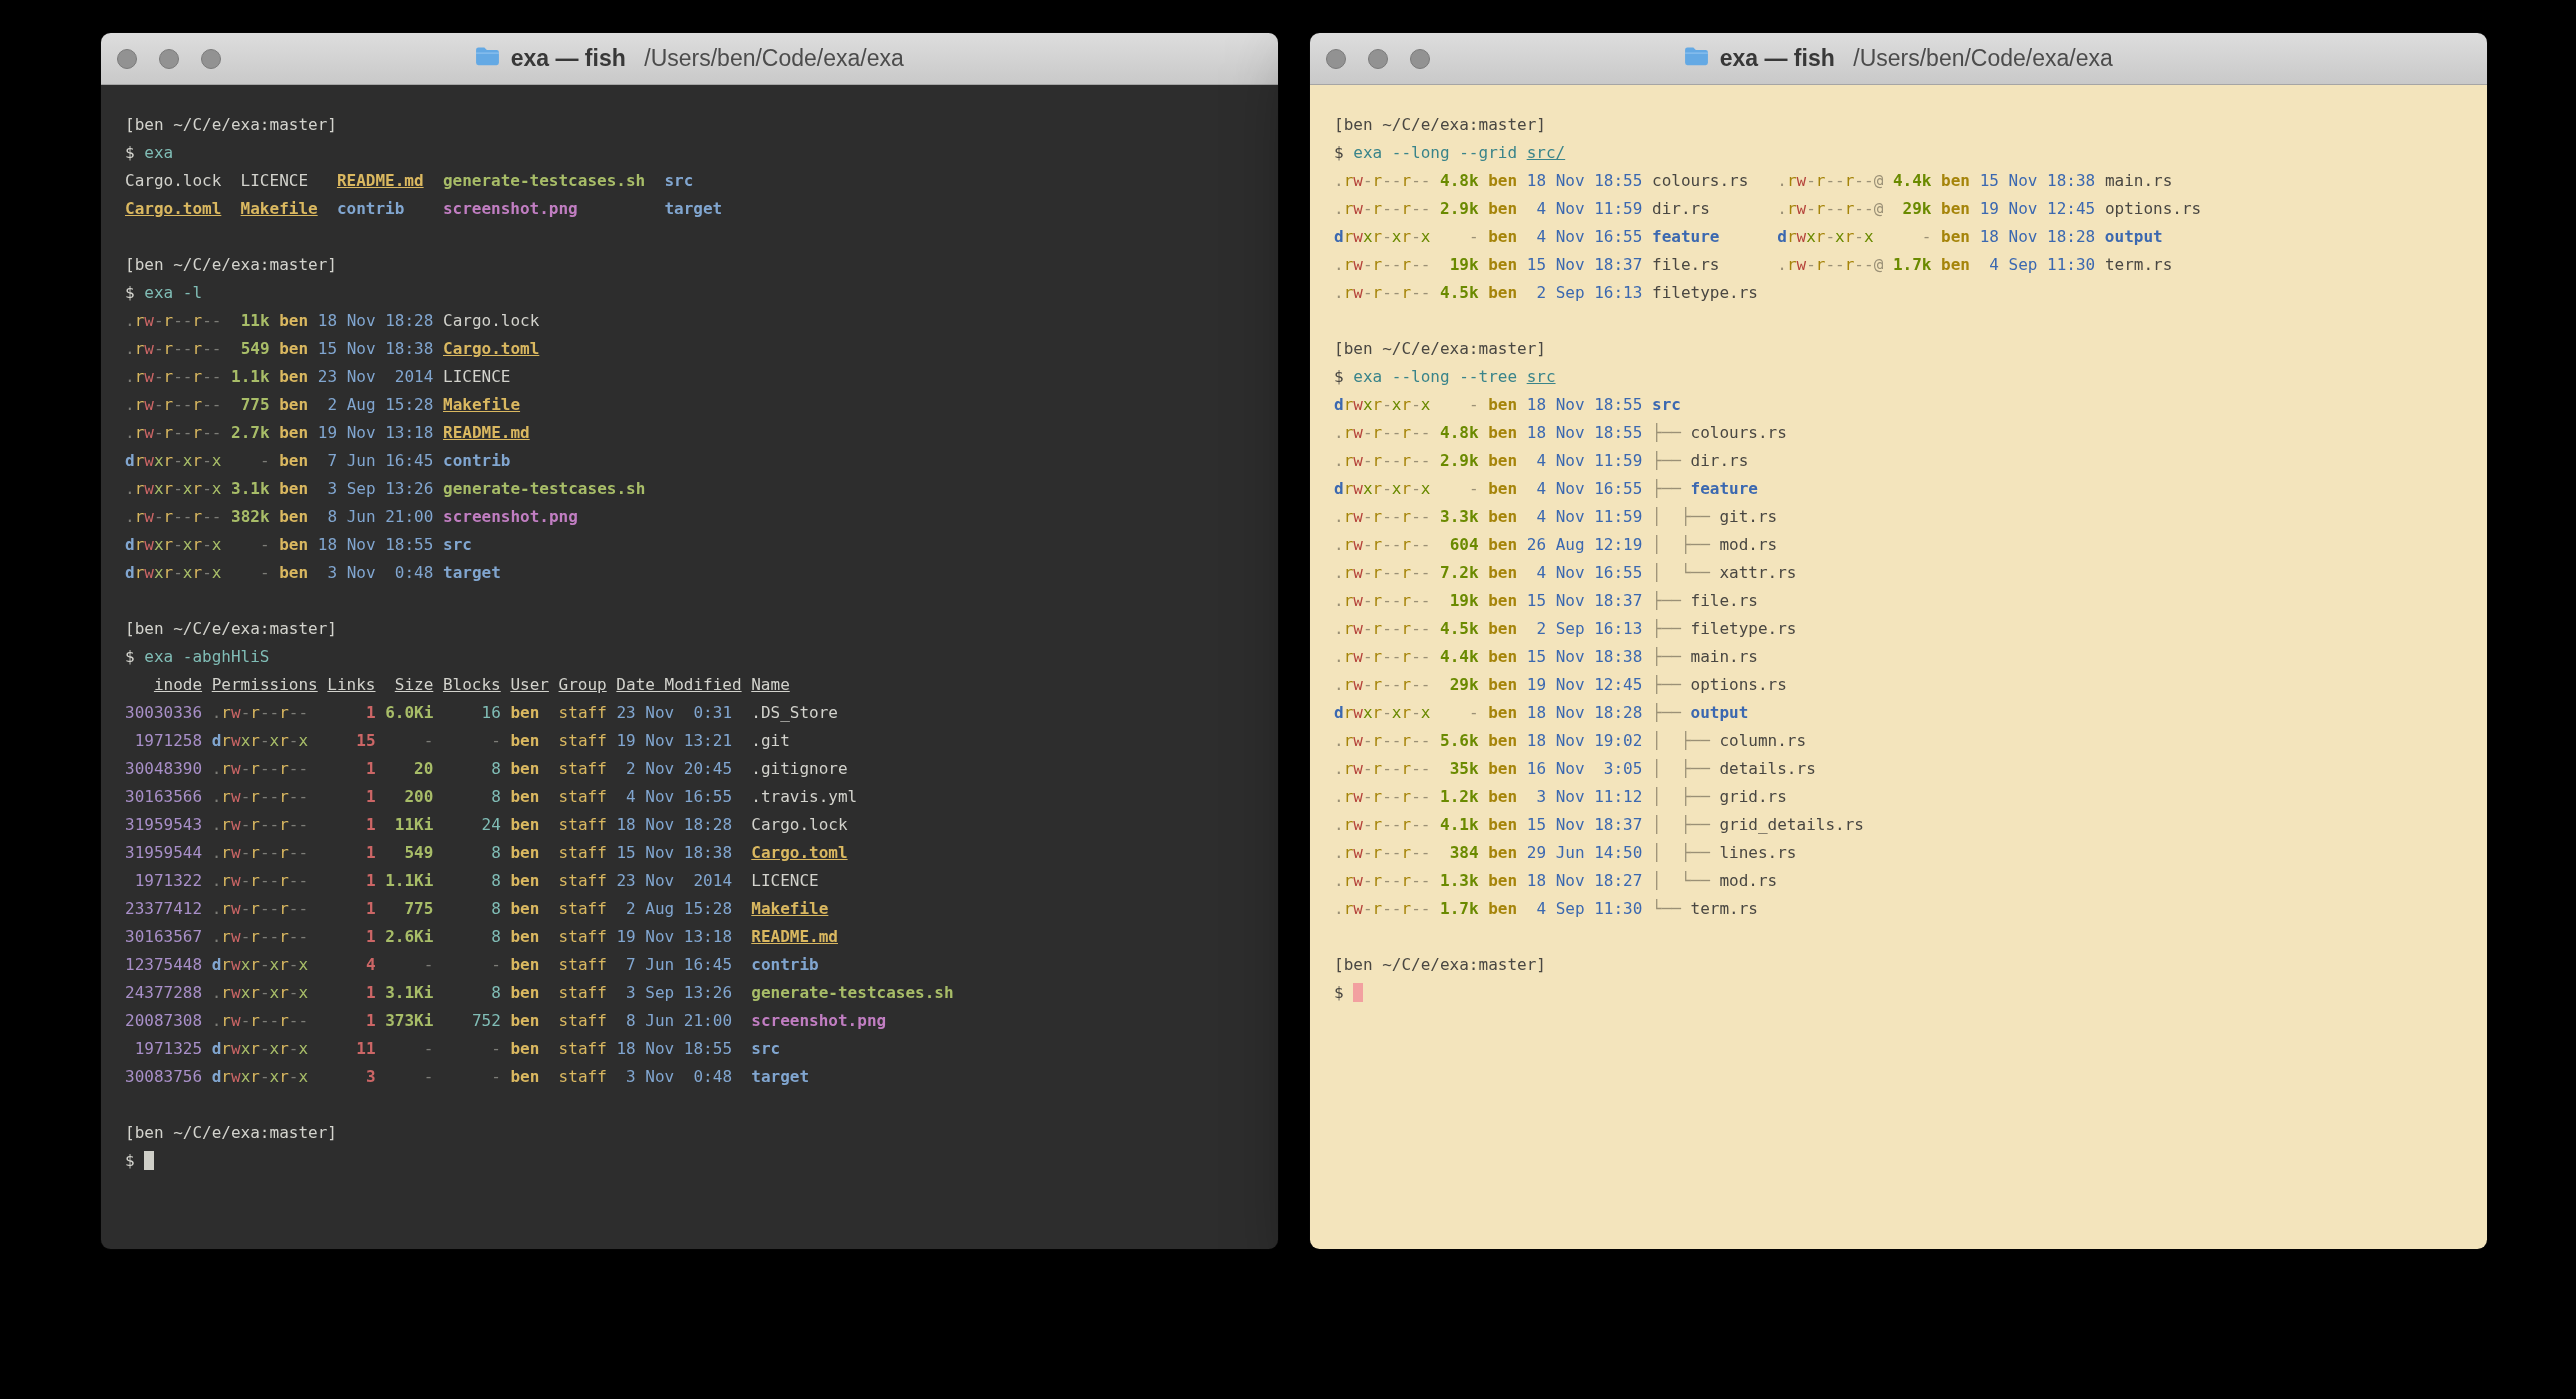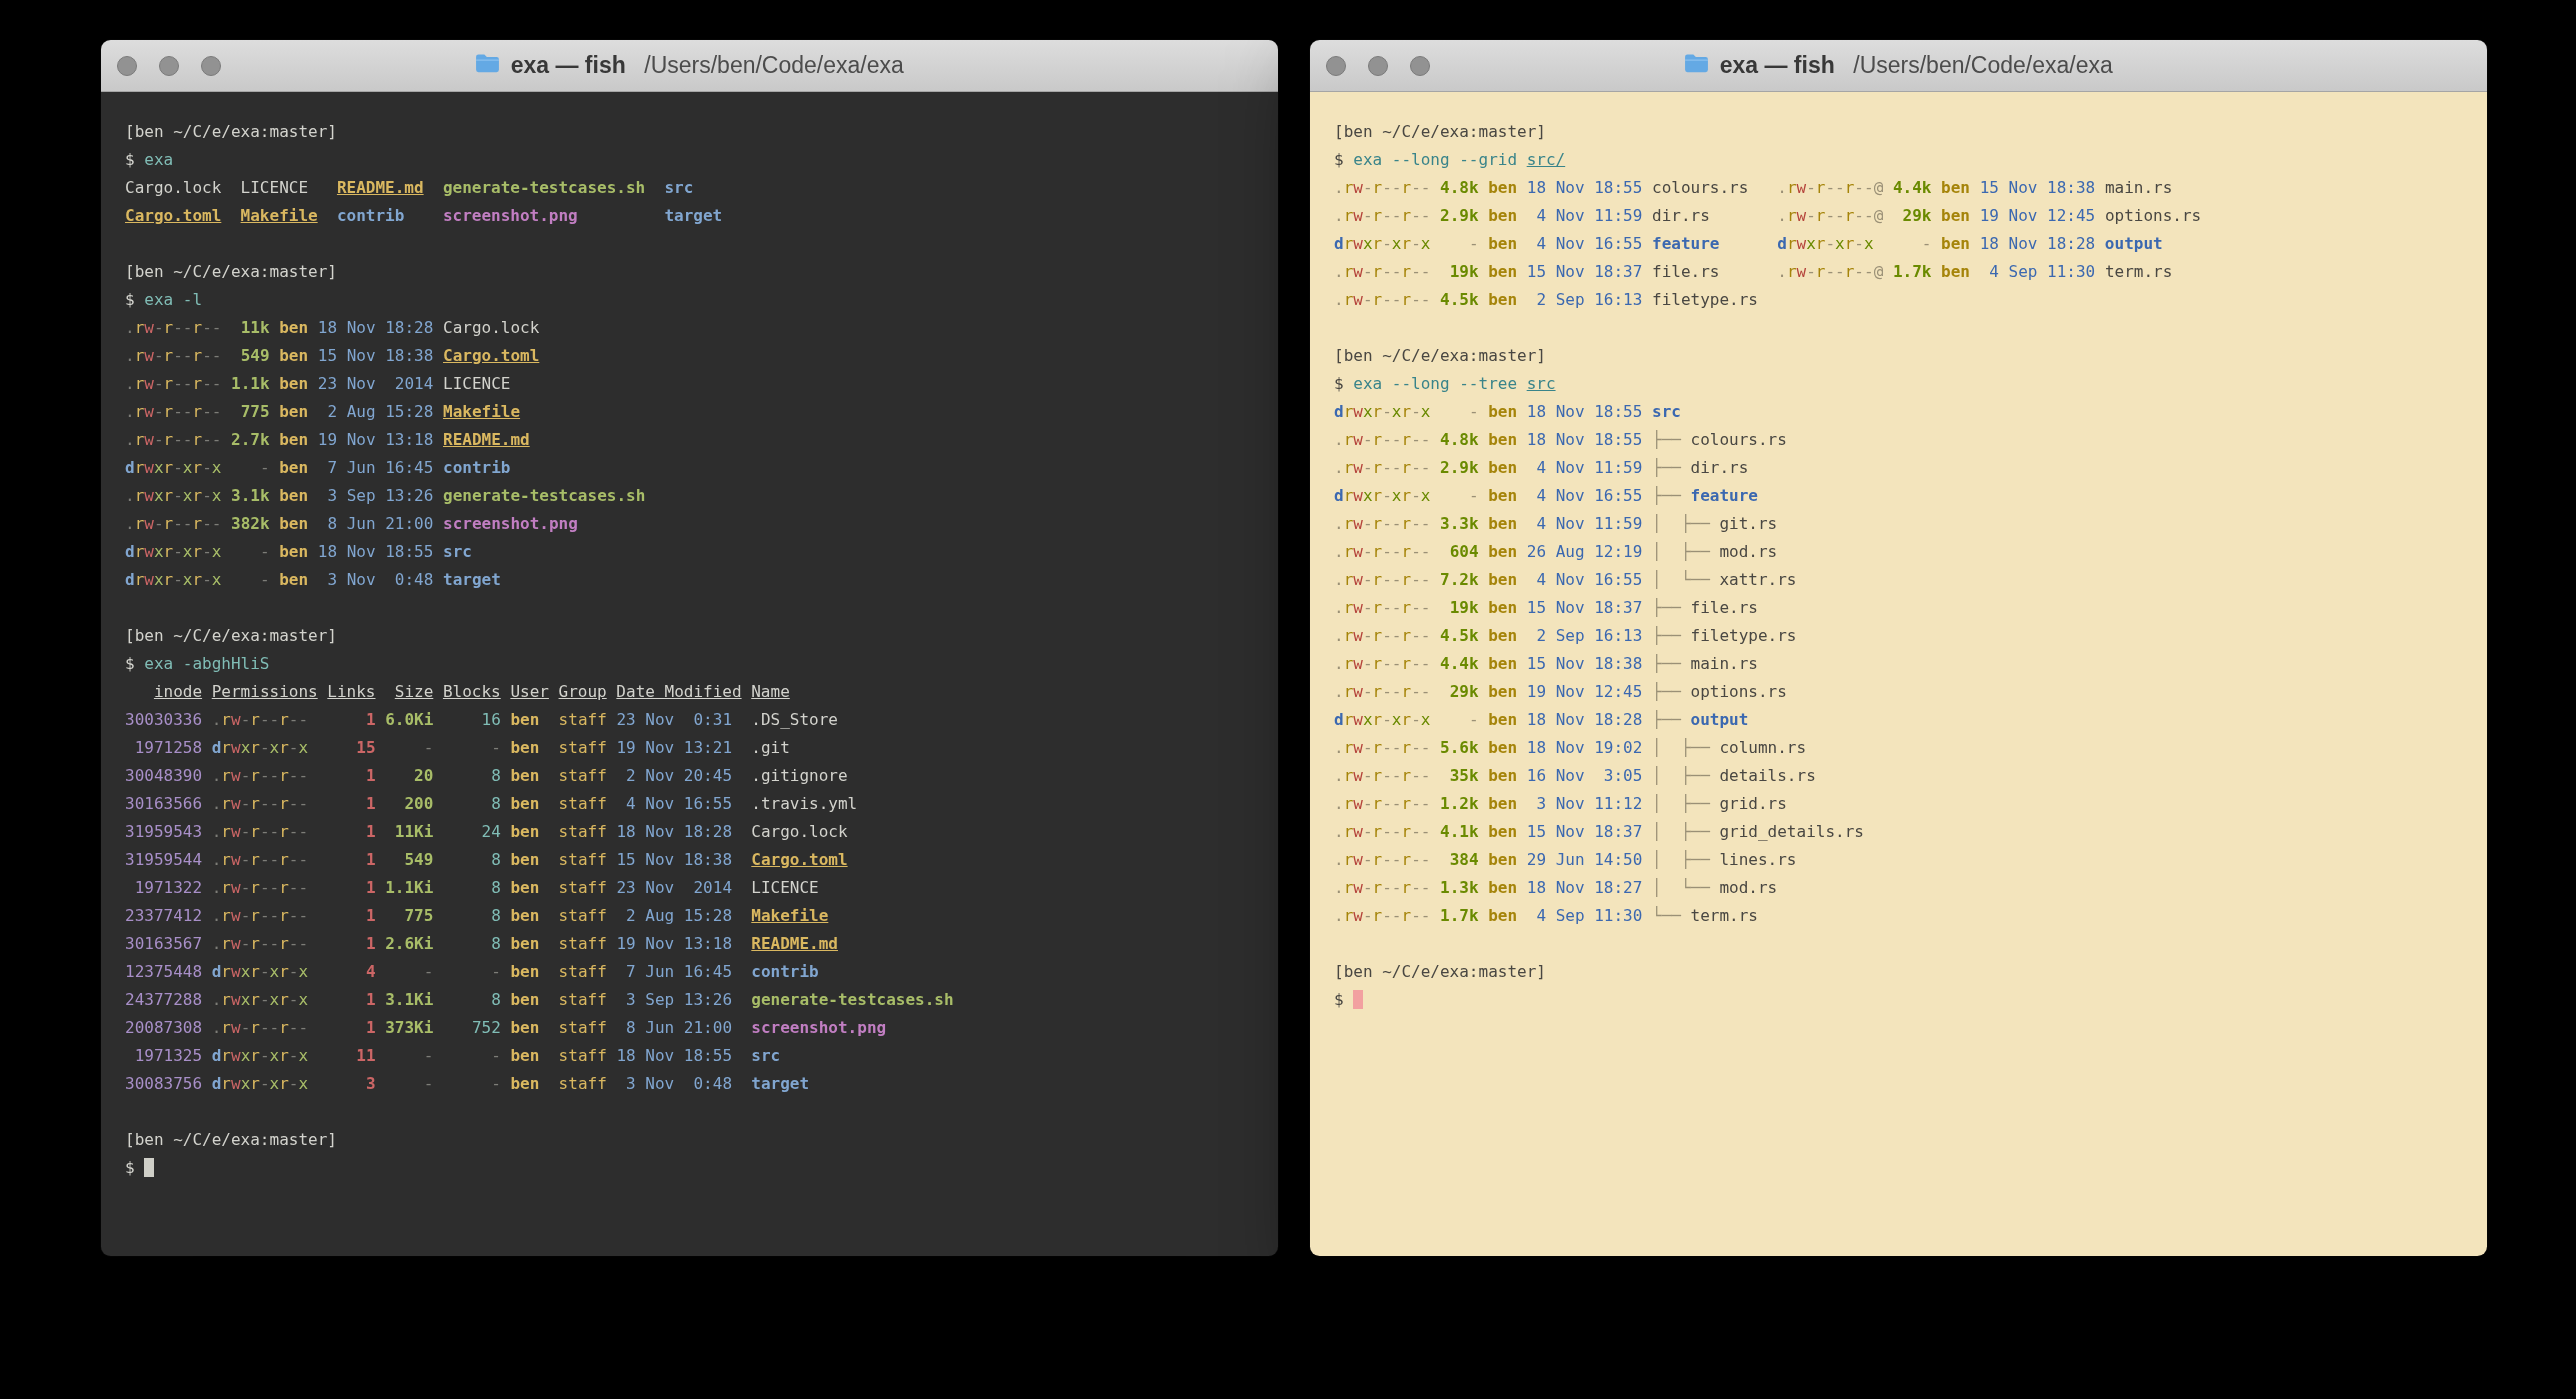--- a/index.html
+++ b/index.html
@@ -1,18 +1,18 @@
 <!DOCTYPE html>
 <html><head>
 <meta charset="utf-8">
 <style>
   html,body { margin:0; padding:0; background:#000; }
   .desktop { position:relative; width:2576px; height:1400px; background:#000; overflow:hidden; font-family:"Liberation Sans", sans-serif; }
 
-  .window { position:absolute; top:40px; width:1177px; height:1216px; border-radius:9.6px; overflow:hidden;
+  .window { position:absolute; top:33px; width:1177px; height:1216px; border-radius:9.6px; overflow:hidden;
             box-shadow:0 29px 77px rgba(0,0,0,0.65), 0 0 1px rgba(255,255,255,0.25); }
   .window.left  { left:101px; }
   .window.right { left:1310px; }
 
   .titlebar { position:relative; height:51px; background:linear-gradient(#dddddd,#c9c9c9);
               border-bottom:1px solid #a5a5a5; display:flex; align-items:center; justify-content:center; }
   .traffic { position:absolute; left:16.3px; top:0; height:100%; display:flex; align-items:center; gap:22px; }
   .light { width:20px; height:20px; border-radius:50%; background:#929292; border:1px solid #7b7b7b; box-sizing:border-box; }
 
   .title { display:flex; align-items:center; gap:10.5px; font-size:23px; color:#3c3c3c; }

